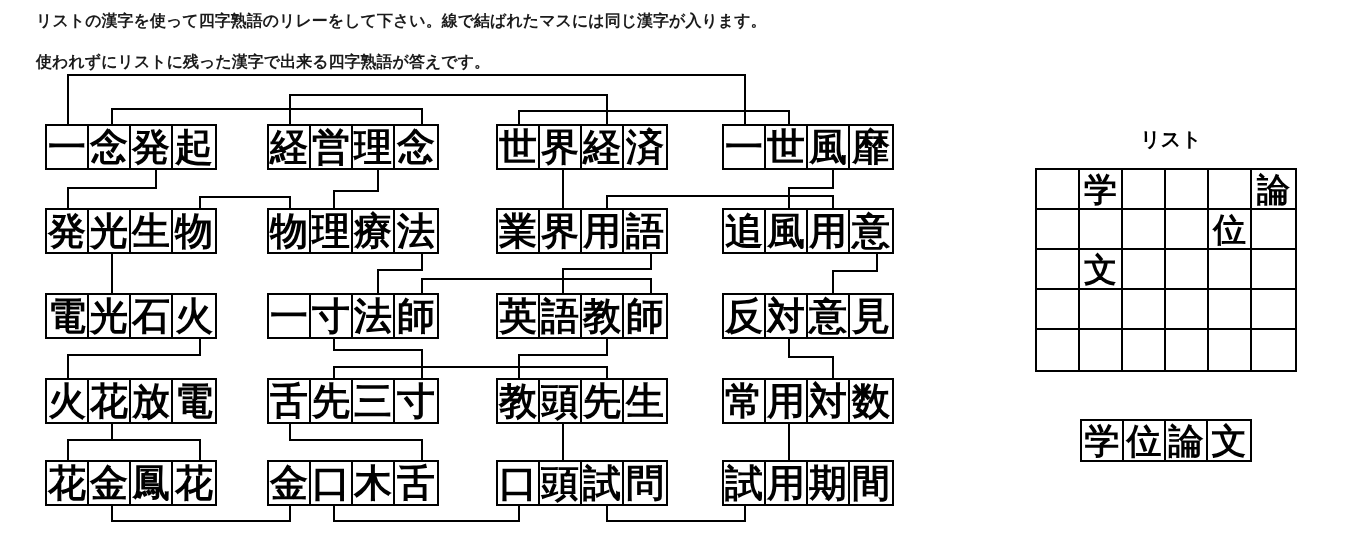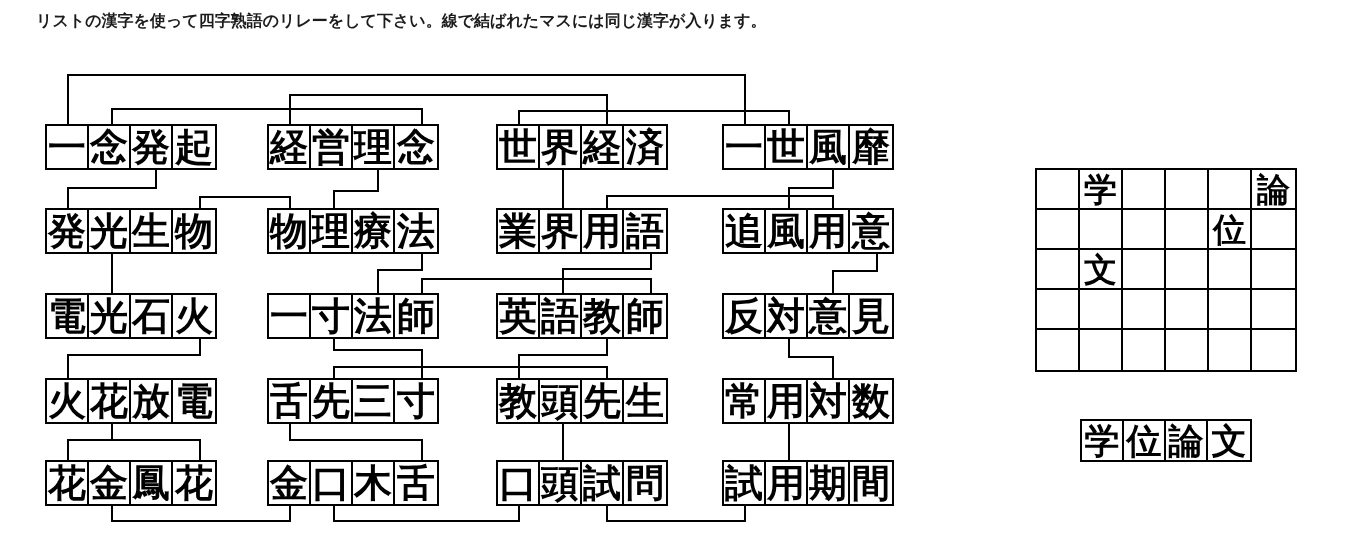--- a/index.html
+++ b/index.html
@@ -43,20 +43,21 @@
   }
   .lcell:last-child { border-right:none; }
   .lrow:last-child .lcell { border-bottom:none; }
 </style>
 </head>
 <body>
 
 <div class="canvas">
 
   <div class="instr instr1">リストの漢字を使って四字熟語のリレーをして下さい。線で結ばれたマスには同じ漢字が入ります。</div>
+  <div class="instr instr2">使われずにリストに残った漢字で出来る四字熟語が答えです。</div>
 
   <div id="connector-layer">
       <div class="line" style="left: 67px; top: 74px; width: 2px; height: 51px;"></div>
       <div class="line" style="left: 744px; top: 74px; width: 2px; height: 51px;"></div>
       <div class="line" style="left: 67px; top: 74px; width: 679px; height: 2px;"></div>
       <div class="line" style="left: 111px; top: 108px; width: 2px; height: 17px;"></div>
       <div class="line" style="left: 421px; top: 108px; width: 2px; height: 17px;"></div>
       <div class="line" style="left: 111px; top: 108px; width: 312px; height: 2px;"></div>
       <div class="line" style="left: 289px; top: 94px; width: 2px; height: 31px;"></div>
       <div class="line" style="left: 606px; top: 94px; width: 2px; height: 31px;"></div>
@@ -248,20 +249,21 @@
       <span class="cell">試</span>
       <span class="cell">問</span>
     </div>
   <div class="ibox" style="left:722px;top:460px">
       <span class="cell">試</span>
       <span class="cell">用</span>
       <span class="cell">期</span>
       <span class="cell">間</span>
     </div>
 
+  <div class="list-title">リスト</div>
   <div class="lgrid">
     <div class="lrow">
         <span class="lcell"></span>
         <span class="lcell">学</span>
         <span class="lcell"></span>
         <span class="lcell"></span>
         <span class="lcell"></span>
         <span class="lcell">論</span>
       </div>
     <div class="lrow">

